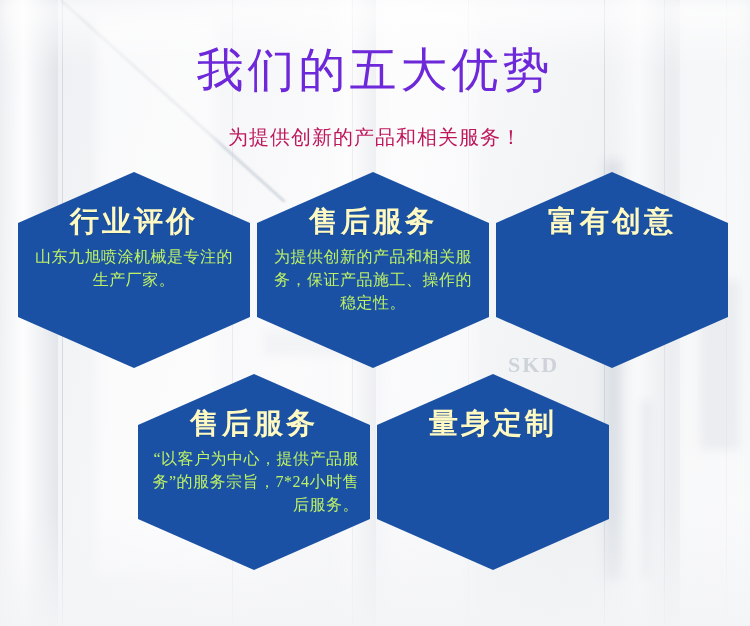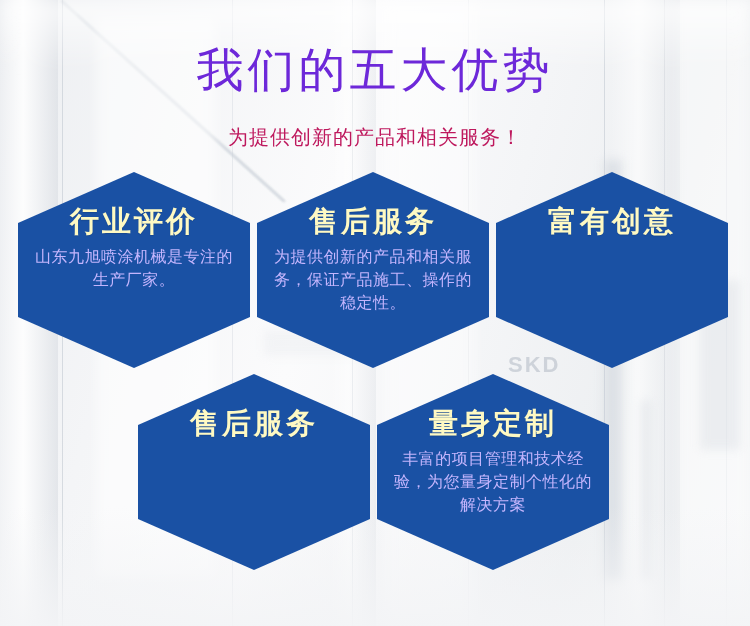--- a/index.html
+++ b/index.html
@@ -51,21 +51,21 @@
     background:linear-gradient(180deg, rgba(255,255,255,.75), rgba(255,255,255,0));
     filter:blur(8px);
   }
   .bg-bottom{
     position:absolute; left:0; right:0; bottom:0; height:120px;
     background:linear-gradient(180deg, rgba(238,240,242,0), rgba(243,244,246,.9));
   }
   .watermark{
     position:absolute;
     color:rgba(176,184,194,.55);
-    font-family:Liberation Sans, sans-serif;
+    font-family:Liberation Serif, serif;
     font-weight:bold;
     letter-spacing:2px;
     filter:blur(.4px);
     user-select:none;
   }
 
   
   .header{
     position:absolute; left:0; right:0; top:42px;
     text-align:center;
@@ -107,21 +107,21 @@
     line-height:34px;
     color:#fef9c3;
     letter-spacing:3px;
     margin-bottom:7px;
     text-shadow:0 1px 1px rgba(0,0,0,.12);
   }
   .hex-body{
     font-family:"Liberation Serif", serif;
     font-size:16px;
     line-height:23px;
-    color:#c4b5fd;
+    color:#bef264;
     letter-spacing:.5px;
     width:204px;
   }
 
   
   .hex-1{ left:18px;  top:172px; }
   .hex-2{ left:257px; top:172px; }
   .hex-3{ left:496px; top:172px; }
   
   .hex-4{ left:138px; top:374px;text-align:right; }
@@ -179,20 +179,20 @@
     <div class="hex-title">售后服务</div>
     <div class="hex-body">为提供创新的产品和相关服务，保证产品施工、操作的稳定性。</div>
   </div>
 
   <div class="hex hex-3">
     <div class="hex-title">富有创意</div>
   </div>
 
   <div class="hex hex-4">
     <div class="hex-title">售后服务</div>
+    <div class="hex-body">“以客户为中心，提供产品服务”的服务宗旨，7*24小时售后服务。</div>
   </div>
 
   <div class="hex hex-5">
     <div class="hex-title">量身定制</div>
-    <div class="hex-body">丰富的项目管理和技术经验，为您量身定制个性化的解决方案</div>
   </div>
 
 </div>
 
 </body></html>

